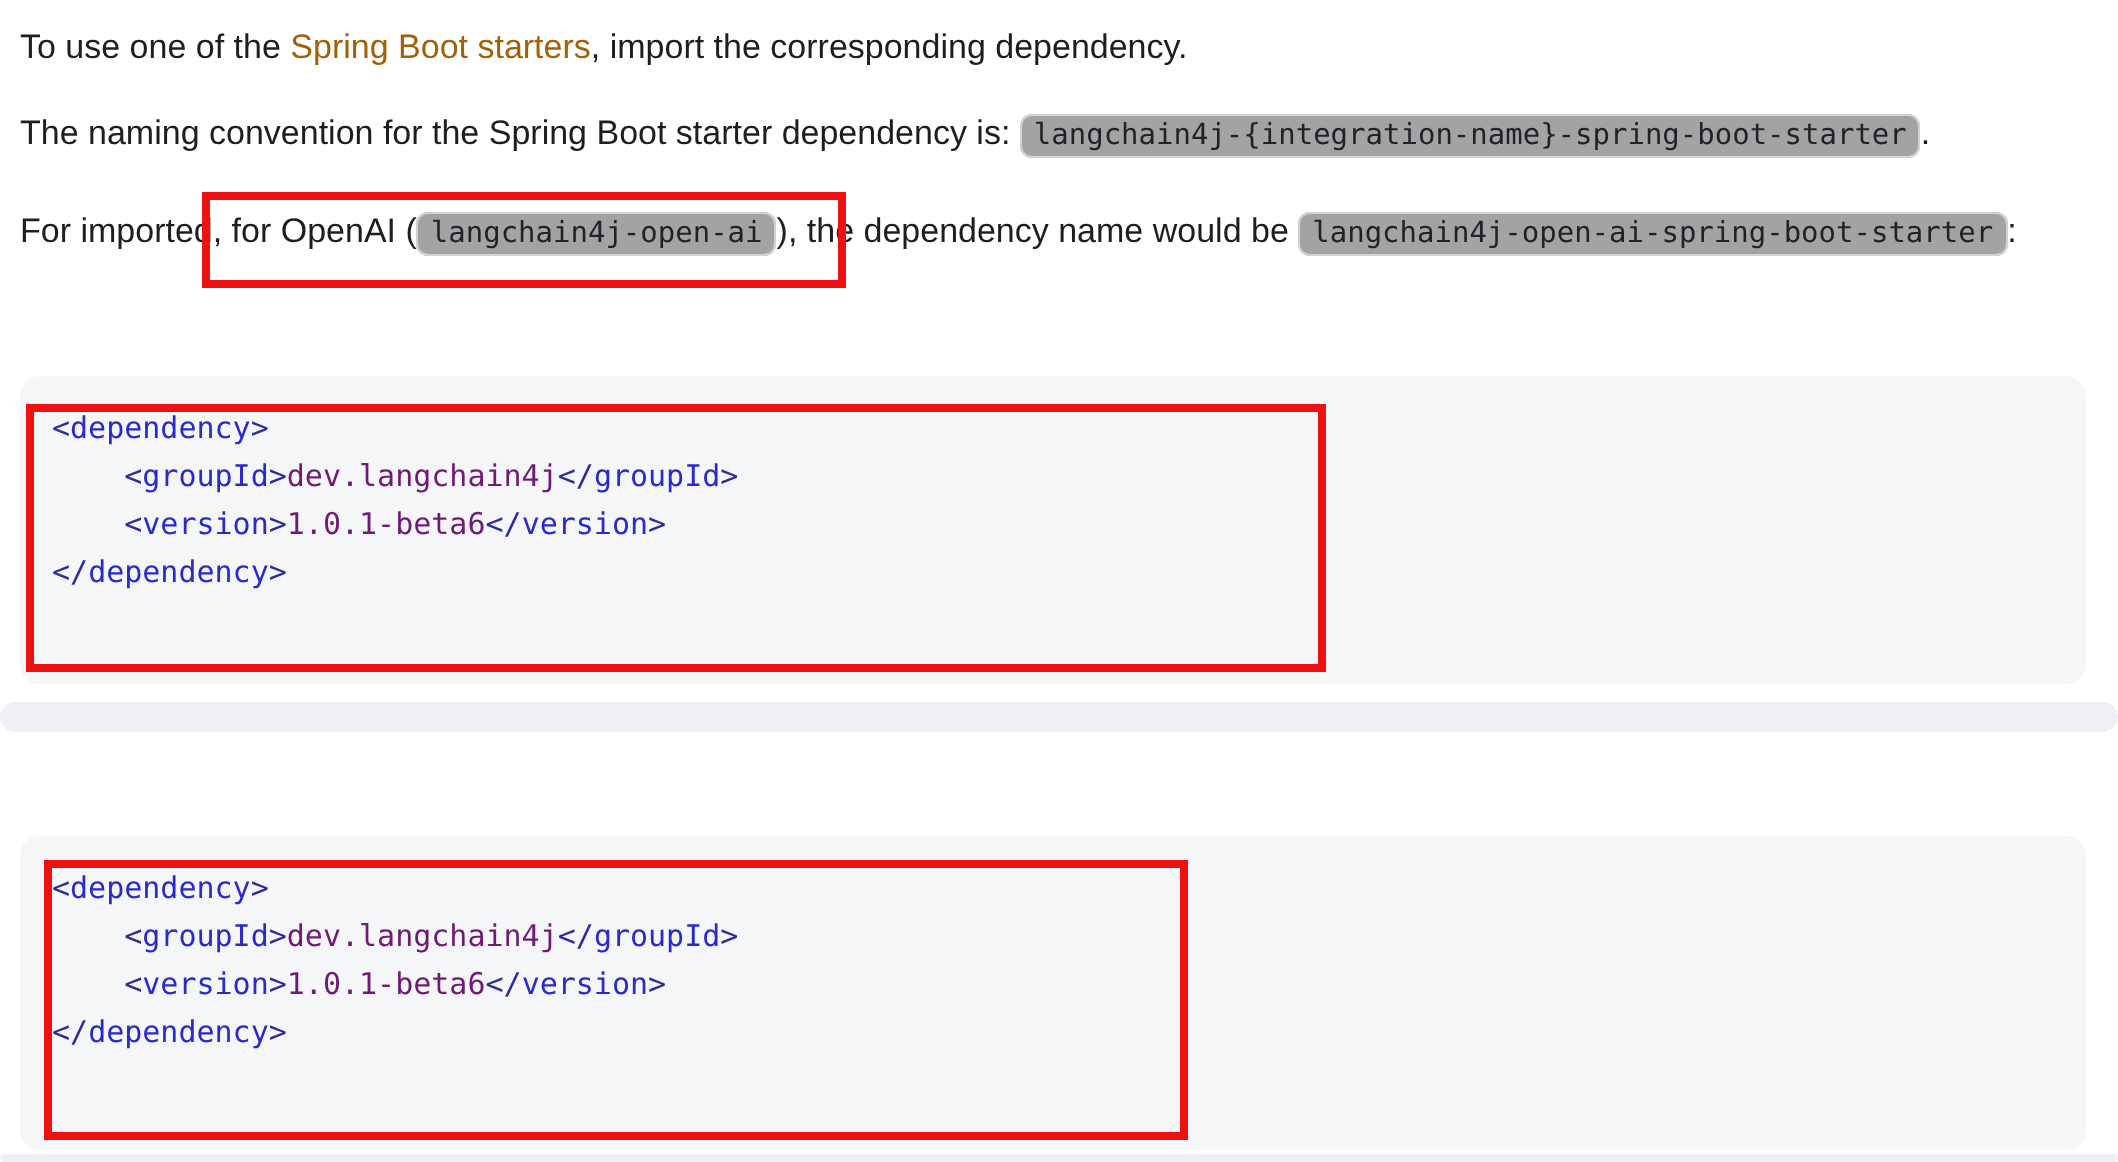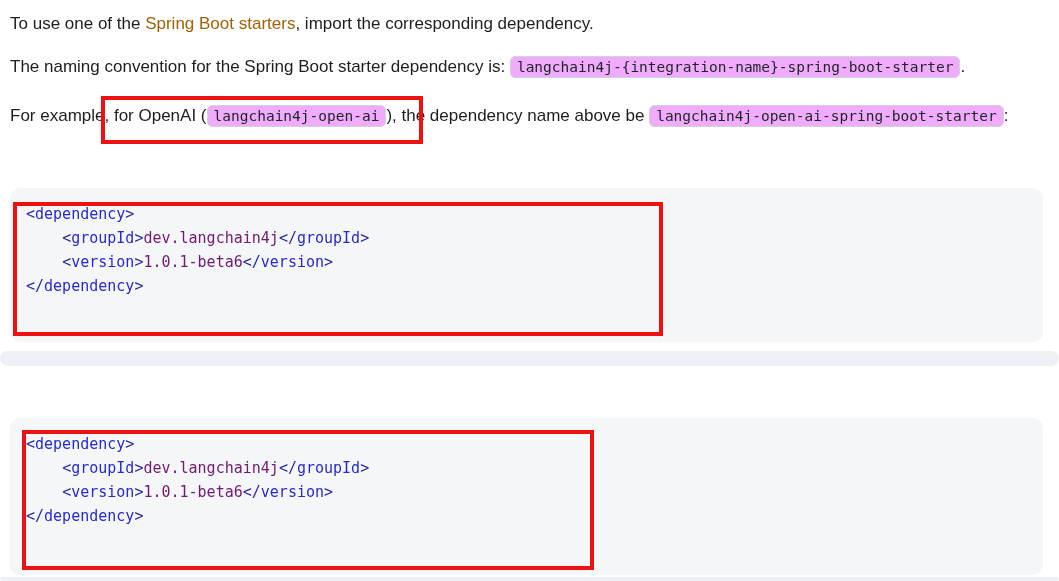--- a/index.html
+++ b/index.html
@@ -28,21 +28,21 @@
 
   a.doc-link {
     color: #a16207;
     text-decoration: none;
     cursor: pointer;
   }
 
   code.inline-chip {
     font-family: "DejaVu Sans Mono", "Liberation Mono", monospace;
     font-size: 14.5px;
-    background: #f0abfc;
+    background: #a3a3a3;
     border: 1px solid #cfd4db;
     border-radius: 6px;
     padding: 2px 6px;
     color: #1f2328;
     vertical-align: baseline;
     -webkit-box-decoration-break: clone;
     box-decoration-break: clone;
   }
 
   .code-block {
@@ -83,21 +83,21 @@
 </style>
 </head>
 <body>
 
 <div class="page">
 
   <p class="para para-intro"><span>To use one of the </span><a class="doc-link" href="#">Spring Boot starters</a><span>, import the corresponding dependency.</span></p>
 
   <p class="para para-naming"><span>The naming convention for the Spring Boot starter dependency is: </span><code class="inline-chip">langchain4j-{integration-name}-spring-boot-starter</code><span>.</span></p>
 
-  <p class="para para-example"><span>For example, for OpenAI (</span><code class="inline-chip">langchain4j-open-ai</code><span>), the dependency name above be </span><code class="inline-chip">langchain4j-open-ai-spring-boot-starter</code><span>:</span></p>
+  <p class="para para-example"><span>For imported, for OpenAI (</span><code class="inline-chip">langchain4j-open-ai</code><span>), the dependency name would be </span><code class="inline-chip">langchain4j-open-ai-spring-boot-starter</code><span>:</span></p>
 
   <div class="code-block code-block-1">
       <div class="code-line"><span class="tok-punc">&lt;</span><span class="tok-tag">dependency</span><span class="tok-punc">&gt;</span></div>
       <div class="code-line"><span class="tok-plain">    </span><span class="tok-punc">&lt;</span><span class="tok-tag">groupId</span><span class="tok-punc">&gt;</span><span class="tok-plain">dev.langchain4j</span><span class="tok-punc">&lt;/</span><span class="tok-tag">groupId</span><span class="tok-punc">&gt;</span></div>
       <div class="code-line"><span class="tok-plain">    </span><span class="tok-punc">&lt;</span><span class="tok-tag">version</span><span class="tok-punc">&gt;</span><span class="tok-plain">1.0.1-beta6</span><span class="tok-punc">&lt;/</span><span class="tok-tag">version</span><span class="tok-punc">&gt;</span></div>
       <div class="code-line"><span class="tok-punc">&lt;/</span><span class="tok-tag">dependency</span><span class="tok-punc">&gt;</span></div>
     </div>
 
   <div class="divider-band divider-top"></div>
 

